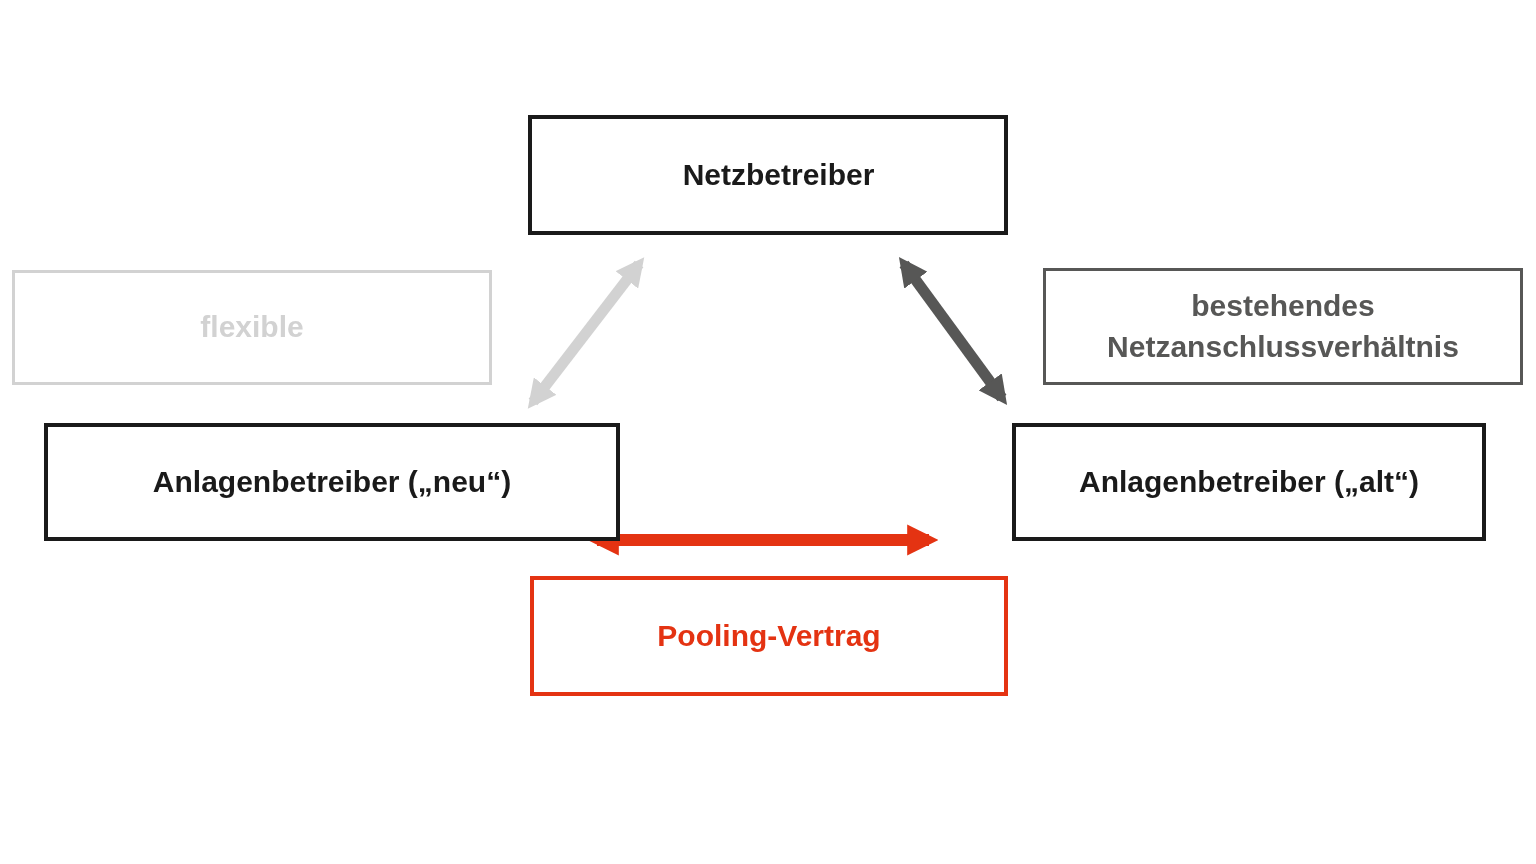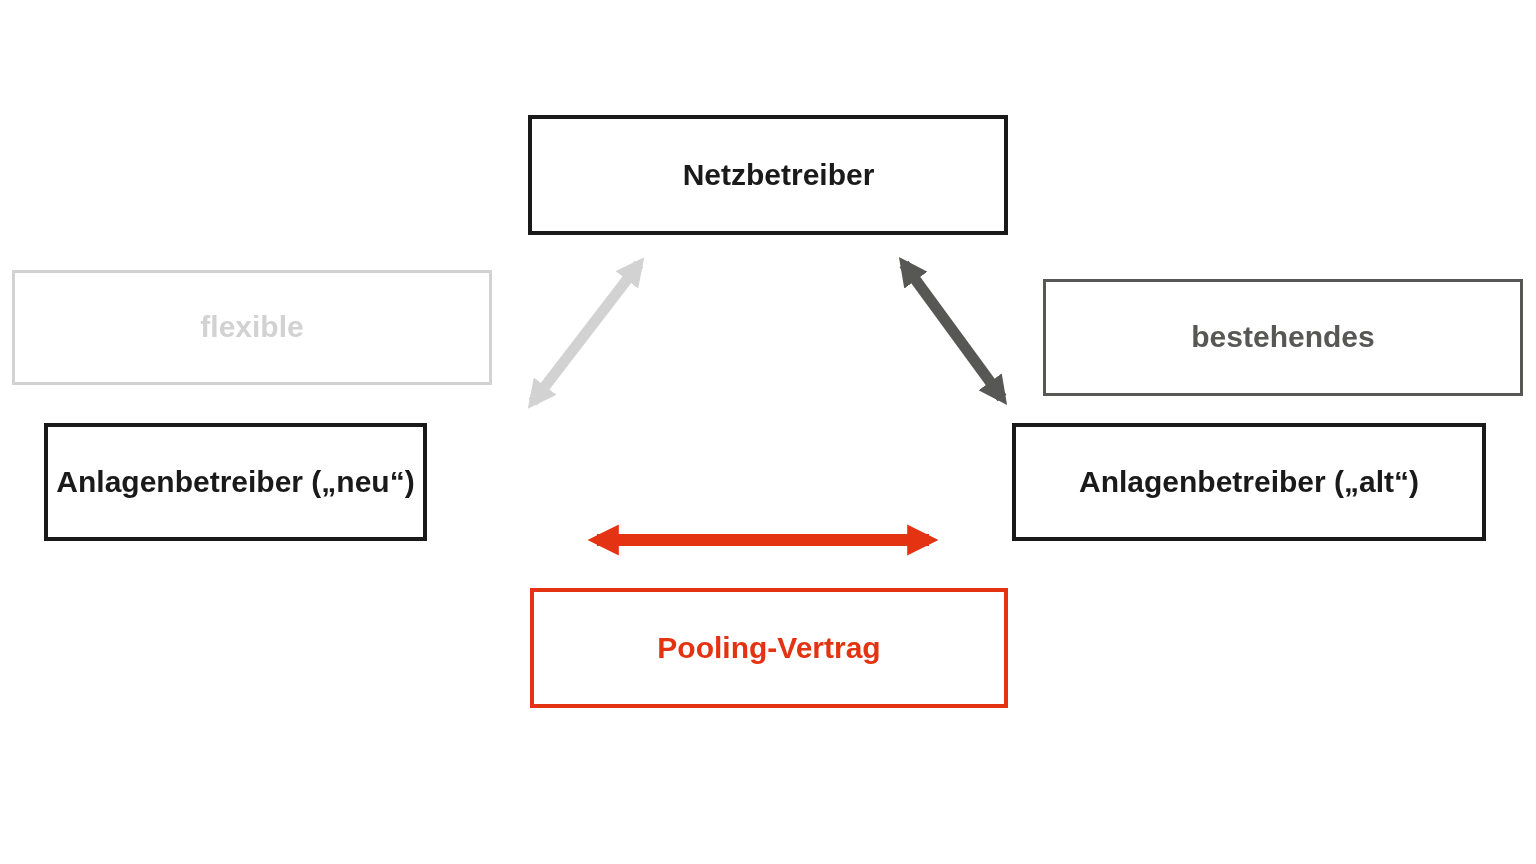--- a/index.html
+++ b/index.html
@@ -51,24 +51,24 @@
   }
   .box-red {
     border: 4px solid #e43312;
     color: #e43312;
   }
   .line2 { display: block; }
 
   
   .pos-netzbetreiber   { left: 528px;  top: 115px; width: 480px; height: 120px; padding-left: 21px; }
   .pos-flexible        { left: 12px;   top: 270px; width: 480px; height: 115px; }
-  .pos-bestehendes     { left: 1043px; top: 279px; width: 480px; height: 117px; }
-  .pos-anlagen-neu     { left: 44px;   top: 423px; width: 383px; height: 118px; }
+  .pos-bestehendes     { left: 1043px; top: 268px; width: 480px; height: 117px; }
+  .pos-anlagen-neu     { left: 44px;   top: 423px; width: 576px; height: 118px; }
   .pos-anlagen-alt     { left: 1012px; top: 423px; width: 474px; height: 118px; }
-  .pos-pooling         { left: 530px;  top: 576px; width: 478px; height: 120px; margin-top: 12px; }
+  .pos-pooling         { left: 530px;  top: 576px; width: 478px; height: 120px; }
 </style>
 </head>
 <body>
 
 <div class="canvas">
 
   <svg class="arrows" viewBox="0 0 1536 864" xmlns="http://www.w3.org/2000/svg">
     <defs>
       <marker id="ah-light" viewBox="0 0 10 10" refX="7" refY="5" markerWidth="2.6" markerHeight="2.6" orient="auto-start-reverse">
         <polygon points="0,0 10,5 0,10" fill="#d2d2d2"></polygon>
@@ -91,20 +91,21 @@
   <div class="box box-black pos-netzbetreiber">
     <span>Netzbetreiber</span>
   </div>
 
   <div class="box box-lightgray pos-flexible">
     <span>flexible</span>
   </div>
 
   <div class="box box-darkgray pos-bestehendes">
     <span>bestehendes</span>
+    <span class="line2">Netzanschlussverhältnis</span>
   </div>
 
   <div class="box box-black pos-anlagen-neu">
     <span>Anlagenbetreiber („neu“)</span>
   </div>
 
   <div class="box box-black pos-anlagen-alt">
     <span>Anlagenbetreiber („alt“)</span>
   </div>
 

